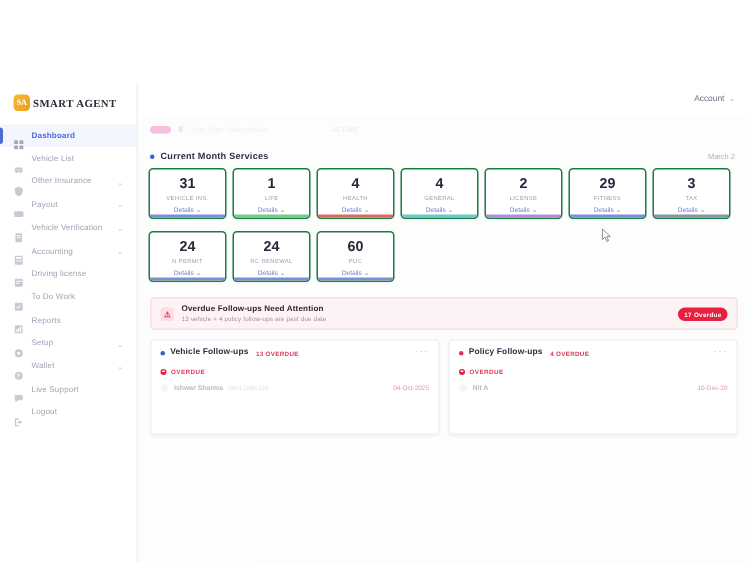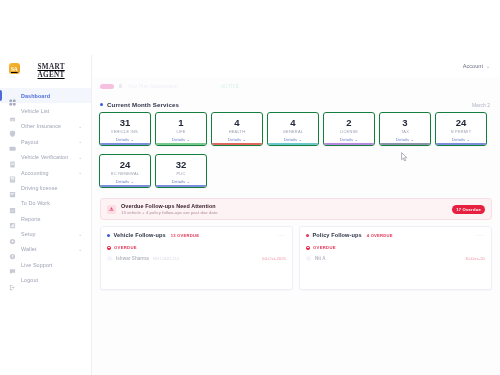--- a/index.html
+++ b/index.html
@@ -13,21 +13,21 @@
 
   
   .top-gutter { position:absolute; left:0; top:0; width:500px; height:55px; background:#fff; }
 
   
   .sidebar {
     position:absolute; left:0; top:55px; width:92px; height:320px;
     background:#ffffff; border-right:1px solid #eef0f5;
     padding-top:4px;
   }
-  .logo-row { display:flex; align-items:flex-start; gap:18px; padding:4px 0 6px 9px;text-decoration:underline; }
+  .logo-row { display:flex; align-items:center; gap:2px; padding:4px 0 6px 9px; }
   .logo-mark {
     width:11px; height:11px; border-radius:3px;
     background:linear-gradient(135deg,#f7b733 0%,#e8a020 100%);
     color:#fff; font-size:5.5px; font-weight:bold;
     display:flex; align-items:center; justify-content:center;
     font-family:"Liberation Serif", serif; letter-spacing:-0.2px;
   }
   .logo-text {
     font-family:"Liberation Serif", serif;
     font-size:7.2px; font-weight:bold; color:#2d2d3a; letter-spacing:0.3px;
@@ -304,39 +304,45 @@
           <div class="det"><span>Details</span> <span>⌄</span></div>
           <div class="bar" style="background:#6cc8cc"></div>
         </div>
         <div class="card">
           <div class="num">2</div>
           <div class="cap">LICENSE</div>
           <div class="det"><span>Details</span> <span>⌄</span></div>
           <div class="bar" style="background:#b889dd"></div>
         </div>
         <div class="card">
+          <div class="num">29</div>
+          <div class="cap">FITNESS</div>
+          <div class="det"><span>Details</span> <span>⌄</span></div>
+          <div class="bar" style="background:#7b8ddb"></div>
+        </div>
+        <div class="card">
           <div class="num">3</div>
           <div class="cap">TAX</div>
           <div class="det"><span>Details</span> <span>⌄</span></div>
           <div class="bar" style="background:#8a93ab"></div>
         </div>
         <div class="card">
           <div class="num">24</div>
           <div class="cap">N PERMIT</div>
           <div class="det"><span>Details</span> <span>⌄</span></div>
           <div class="bar" style="background:#7b8ddb"></div>
         </div>
         <div class="card">
           <div class="num">24</div>
           <div class="cap">RC RENEWAL</div>
           <div class="det"><span>Details</span> <span>⌄</span></div>
           <div class="bar" style="background:#7b8ddb"></div>
         </div>
         <div class="card">
-          <div class="num">32</div>
+          <div class="num">60</div>
           <div class="cap">PUC</div>
           <div class="det"><span>Details</span> <span>⌄</span></div>
           <div class="bar" style="background:#7b8ddb"></div>
         </div>
       </div>
 
     <div class="banner">
       <div class="banner-ic">⚠</div>
       <div>
         <div class="banner-t1">Overdue Follow-ups Need Attention</div>

